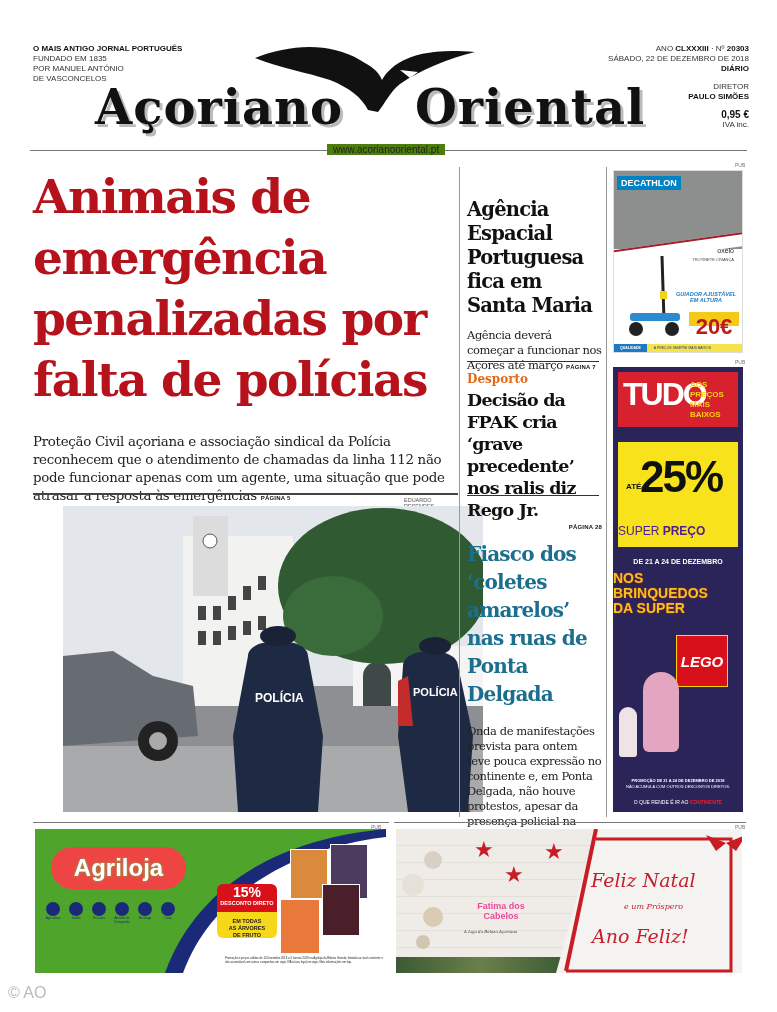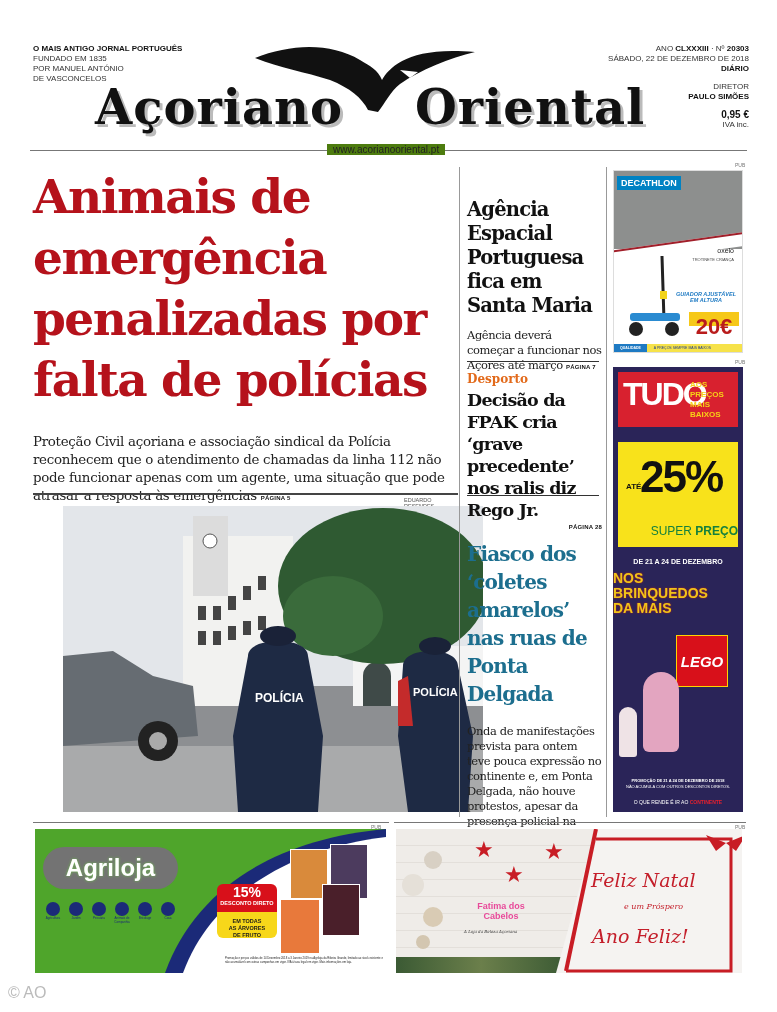--- a/index.html
+++ b/index.html
@@ -191,30 +191,30 @@
   <div style="position:absolute; left:5px; top:5px; width:120px; height:55px; background:#d8212f;">
     <div style="position:absolute; left:5px; top:4px; font-family:'Liberation Sans',sans-serif; font-weight:bold; font-size:32px; color:#fff; letter-spacing:-2px;">TUDO</div>
     <div style="position:absolute; left:72px; top:8px; font-family:'Liberation Sans',sans-serif; font-weight:bold; font-size:8px; line-height:10px; color:#f7d117;">
       <div>AOS PREÇOS</div>
       <div>MAIS BAIXOS</div>
     </div>
   </div>
   <div style="position:absolute; left:5px; top:75px; width:120px; height:105px; background:#f8e21b;">
     <span style="position:absolute; left:8px; top:40px; font-family:'Liberation Sans',sans-serif; font-weight:bold; font-size:8px;">ATÉ</span>
     <span style="position:absolute; left:22px; top:10px; font-family:'Liberation Sans',sans-serif; font-weight:bold; font-size:44px; letter-spacing:-2px; color:#111;">25%</span>
-    <div style="position:absolute; left:0; width:120px; top:82px; text-align:right; font-family:'Liberation Sans',sans-serif; font-size:12px; color:#15803d;">
+    <div style="position:absolute; left:0; width:120px; top:82px; text-align:left; font-family:'Liberation Sans',sans-serif; font-size:12px; color:#4c1d95;">
       <span>SUPER</span>
       <b>PREÇO</b>
     </div>
   </div>
   <div style="position:absolute; left:0; width:130px; top:191px; text-align:center; font-family:'Liberation Sans',sans-serif; font-weight:bold; font-size:7px; color:#fff;">DE 21 A 24 DE DEZEMBRO</div>
   <div style="position:absolute; left:0; width:130px; top:204px; text-align:left; font-family:'Liberation Sans',sans-serif; font-weight:bold; font-size:14px; line-height:15px; color:#f0c419; text-shadow:0 0 2px #c21c1c;">
     <div>NOS</div>
     <div>BRINQUEDOS</div>
-    <div>DA MAIS</div>
+    <div>DA SUPER</div>
   </div>
   <div style="position:absolute; left:63px; top:268px; width:52px; height:52px; background:#d8101a; border:1px solid #ffd400; font-family:'Liberation Sans',sans-serif; font-weight:bold; font-style:italic; font-size:15px; color:#fff; text-align:center; line-height:52px;">LEGO</div>
   <div style="position:absolute; left:30px; top:305px; width:36px; height:80px; background:#e3a5c0; border-radius:18px 18px 6px 6px;"></div>
   <div style="position:absolute; left:6px; top:340px; width:18px; height:50px; background:#efe3e6; border-radius:9px 9px 3px 3px;"></div>
   <div style="position:absolute; left:0; width:130px; top:411px; text-align:center; font-family:'Liberation Sans',sans-serif; font-size:4px; line-height:6px; color:#fff;">
     <div style="font-weight:bold">PROMOÇÃO DE 21 A 24 DE DEZEMBRO DE 2018</div>
     <div>NÃO ACUMULA COM OUTROS DESCONTOS DIRETOS.</div>
   </div>
   <div style="position:absolute; left:0; width:130px; top:432px; text-align:center; font-family:'Liberation Sans',sans-serif; font-size:5px; color:#fff;">
     <span>O QUE RENDE É IR AO</span>
@@ -224,21 +224,21 @@
 
 <div class="abs hline" style="left:33px; top:822px; width:356px;"></div>
 <div class="abs hline" style="left:394px; top:822px; width:352px;"></div>
 
 <div class="abs pub" style="left:371px; top:824px">PUB</div>
 <div class="abs ad-agriloja">
   <svg style="position:absolute; left:0; top:0" width="351" height="144">
     <path d="M130 144 C160 60, 240 10, 351 0 L351 144 Z" fill="#1b2a78"></path>
     <path d="M148 144 C175 70, 250 20, 351 8 L351 144 Z" fill="#ffffff"></path>
   </svg>
-  <div style="position:absolute; left:8px; top:18px; width:135px; height:42px; background:#737373; border-radius:21px; text-align:center; line-height:42px; font-family:'Liberation Sans',sans-serif; font-weight:bold; font-size:24px; color:#fff; text-shadow:0 0 3px #6cc04a;">Agriloja</div>
+  <div style="position:absolute; left:16px; top:18px; width:135px; height:42px; background:#ef4444; border-radius:21px; text-align:center; line-height:42px; font-family:'Liberation Sans',sans-serif; font-weight:bold; font-size:24px; color:#fff; text-shadow:0 0 3px #6cc04a;">Agriloja</div>
   <div style="position:absolute; left:10px; top:73px; display:flex; gap:7px;">
     <div style="text-align:center; width:16px;">
         <div style="width:14px;height:14px;border-radius:50%;background:#1b2a78;margin:auto"></div>
         <div style="font-family:'Liberation Sans',sans-serif;font-size:3px;color:#1b2a78">Agricultura</div>
       </div>
     <div style="text-align:center; width:16px;">
         <div style="width:14px;height:14px;border-radius:50%;background:#1b2a78;margin:auto"></div>
         <div style="font-family:'Liberation Sans',sans-serif;font-size:3px;color:#1b2a78">Jardim</div>
       </div>
     <div style="text-align:center; width:16px;">

